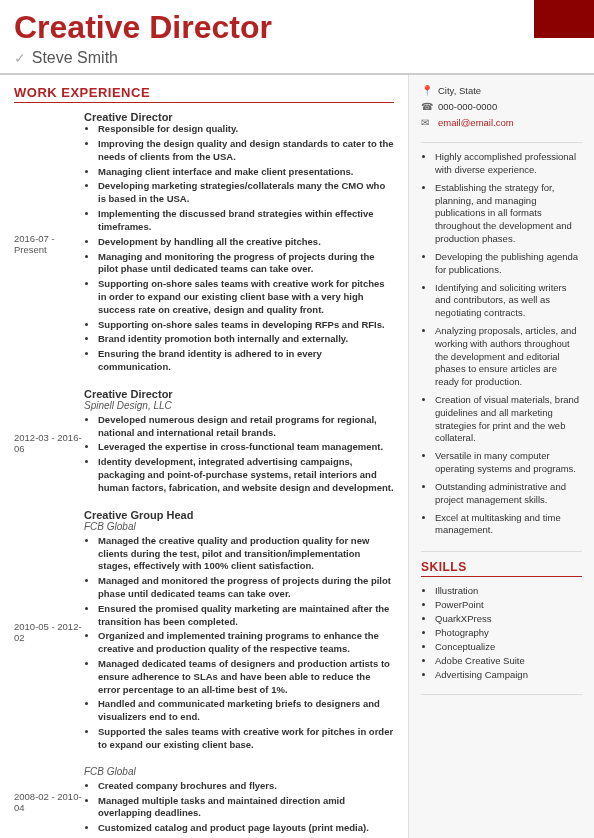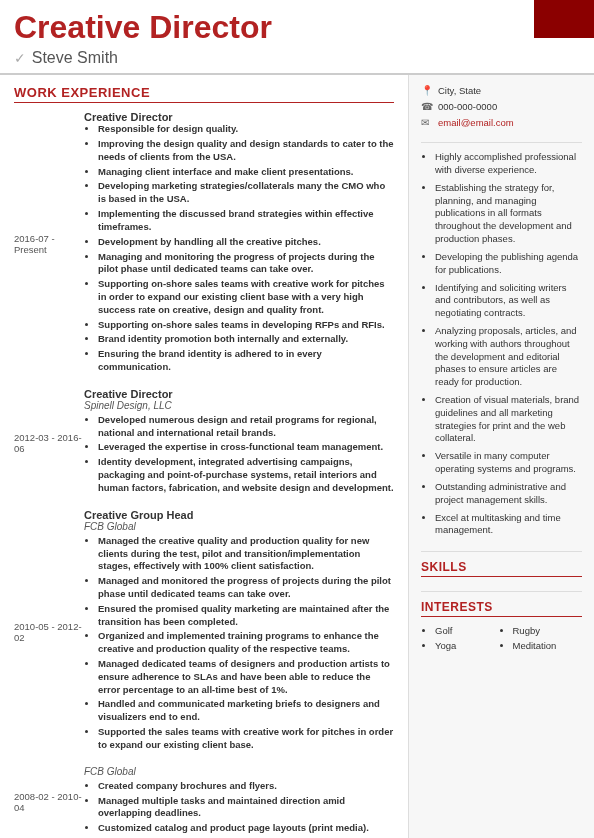--- a/index.html
+++ b/index.html
@@ -270,28 +270,28 @@
           <li>Versatile in many computer operating systems and programs.</li>
           <li>Outstanding administrative and project management skills.</li>
           <li>Excel at multitasking and time management.</li>
         </ul>
     </div>
 
     <hr class="divider">
 
     <div class="right-section">
       <div class="section-heading">SKILLS</div>
+      <ul class="skills-list" id="skills-list">
+          <li>Illustration</li>
+          <li>PowerPoint</li>
+          <li>QuarkXPress</li>
+          <li>Photography</li>
+          <li>Conceptualize</li>
+          <li>Adobe Creative Suite</li>
+          <li>Advertising Campaign</li>
+        </ul>
     </div>
 
     <hr class="divider">
 
-    <div class="right-section">
-      <div class="section-heading">INTERESTS</div>
-      <ul class="interests-grid" id="interests-list">
-          <li>Golf</li>
-          <li>Rugby</li>
-          <li>Yoga</li>
-          <li>Meditation</li>
-        </ul>
-    </div>
 
   </div>
 </div>
 
 </body></html>

